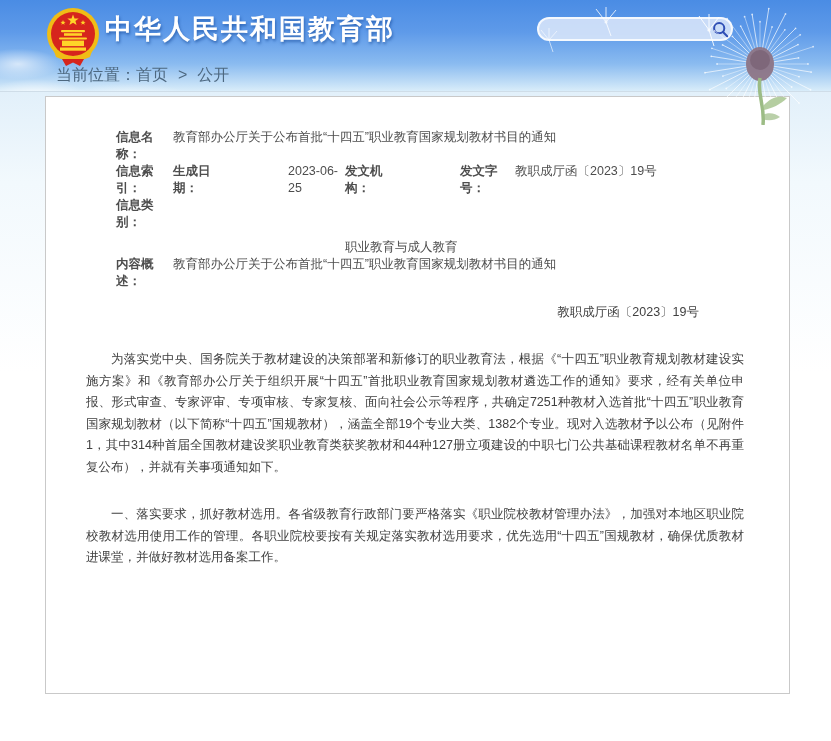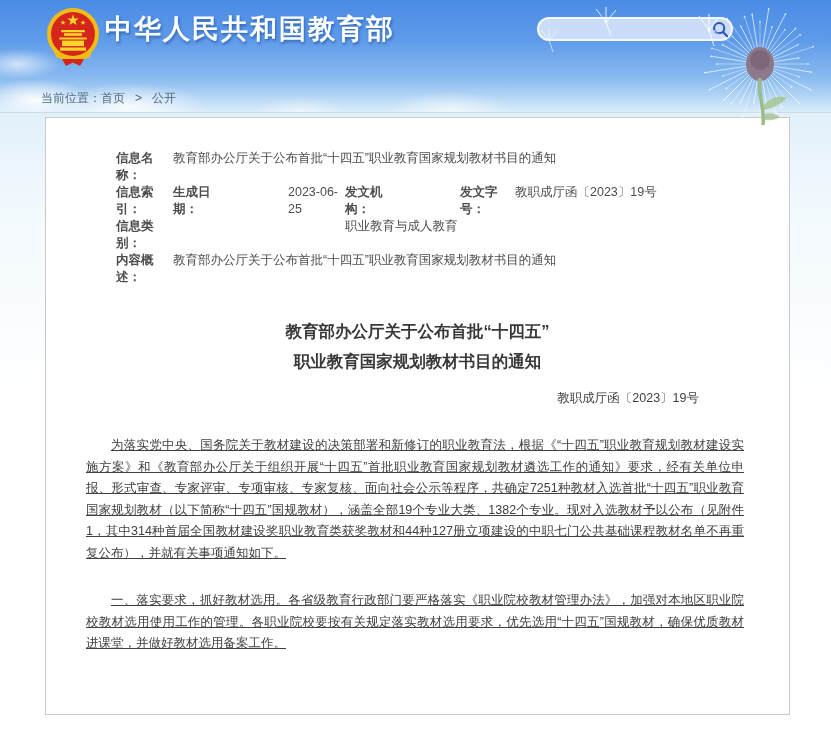--- a/index.html
+++ b/index.html
@@ -1,21 +1,21 @@
 <!DOCTYPE html>
 <html><head>
 <meta charset="utf-8">
 <style>
   * { margin:0; padding:0; box-sizing:border-box; }
   html,body { width:831px; height:741px; background:#fff; overflow:hidden;
               font-family:"Liberation Sans","DejaVu Sans",sans-serif; }
 
   
   .sky-header{
-    position:relative; width:831px; height:113px;
+    position:relative; width:831px; height:92px;
     background:
       radial-gradient(80px 30px at 35px 100px, rgba(255,255,255,.95), rgba(255,255,255,0) 70%),
       radial-gradient(110px 36px at 130px 108px, rgba(255,255,255,.85), rgba(255,255,255,0) 70%),
       radial-gradient(60px 22px at 18px 64px, rgba(255,255,255,.65), rgba(255,255,255,0) 70%),
       radial-gradient(90px 26px at 450px 110px, rgba(255,255,255,.6), rgba(255,255,255,0) 70%),
       radial-gradient(70px 22px at 300px 112px, rgba(255,255,255,.5), rgba(255,255,255,0) 70%),
       linear-gradient(180deg,#4a8ce4 0%, #5e9ae9 35%, #8abbf0 70%, #bedcf6 90%, #d9edfa 100%);
     border-bottom:1px solid #cfdde8;
   }
   .emblem{ position:absolute; left:46px; top:7px; width:54px; height:60px; }
@@ -37,21 +37,21 @@
   }
   .search-input{
     flex:1; height:18px; border:none; background:transparent; outline:none;
     padding:0 4px 0 12px; font-size:12px; color:#33507a;
   }
   .search-btn{ border:none; background:transparent; width:24px; height:22px;
     cursor:pointer; display:flex; align-items:center; justify-content:center; padding:0; }
   .dandelion{ position:absolute; right:0; top:0; width:300px; height:125px;
     pointer-events:none; }
   .breadcrumb{
-    position:absolute; left:41px; bottom:5px; font-size:12px; color:#4d6880;
+    position:absolute; left:56px; bottom:5px; font-size:16px; color:#4d6880;
   }
   .breadcrumb a{ color:#4d6880; text-decoration:none; cursor:pointer; }
   .breadcrumb .sep{ margin:0 10px; }
 
   
   .page-body{
     width:831px; height:627px;
     background:linear-gradient(180deg,#e2f0fa 0%, #f2f9fd 90px, #ffffff 280px);
     padding-top:4px;
   }
@@ -63,34 +63,34 @@
 
   
   .meta-grid{
     display:grid;
     grid-template-columns:57px 115px 57px 115px 55px 1fr;
     font-size:12.5px; line-height:17px; color:#4d4d4d;
   }
   .meta-grid .mlabel{ font-weight:bold; max-width:50px; }
   .meta-grid .mval{ word-break:break-all; padding-right:6px; }
   .meta-grid .span5{ grid-column:2 / 7; }
-  .meta-grid .span3{ grid-column:4 / 7; }
+  .meta-grid .span3{ grid-column:4 / 7;margin-top:42px; }
 
   
   .doc-title{
     margin:30px 45px 0 0; text-align:center;
     font-size:16.5px; font-weight:bold; color:#383838; line-height:30px;
   }
   .doc-number{
     margin:12px 65px 0 0; text-align:right;
     font-size:12.5px; color:#404040; line-height:21px;
   }
   .doc-body{ margin:22px 20px 0 -30px; font-size:12.5px; color:#404040;
     line-height:21.5px; text-align:justify; }
-  .doc-body p.para{ margin-top:26px; text-indent:2em;text-decoration:underline; }
+  .doc-body p.para{ margin-top:26px; text-indent:2em; }
 </style>
 </head>
 <body>
 
 <div class="sky-header">
 
   <svg class="emblem" viewBox="0 0 54 60">
     <circle cx="27" cy="27" r="26" fill="#f0bd16"></circle>
     <circle cx="27" cy="27" r="22" fill="#d6251d"></circle>
     <polygon points="27,7.5 28.5,11.5 32.7,11.6 29.4,14.1 30.6,18.1 27,15.7 23.4,18.1 24.6,14.1 21.3,11.6 25.5,11.5" fill="#ffd428"></polygon>
@@ -238,24 +238,20 @@
 
       <div class="mlabel">发文字号：</div>
       <div class="mval">教职成厅函〔2023〕19号</div>
       <div class="mlabel">信息类别：</div>
       <div class="mval span3">职业教育与成人教育</div>
 
       <div class="mlabel">内容概述：</div>
       <div class="mval span5">教育部办公厅关于公布首批“十四五”职业教育国家规划教材书目的通知</div>
     </div>
 
-    <div class="doc-title">
-      <div>教育部办公厅关于公布首批“十四五”</div>
-      <div>职业教育国家规划教材书目的通知</div>
-    </div>
 
     <div class="doc-number">教职成厅函〔2023〕19号</div>
 
     <div class="doc-body">
       <p class="para">为落实党中央、国务院关于教材建设的决策部署和新修订的职业教育法，根据《“十四五”职业教育规划教材建设实施方案》和《教育部办公厅关于组织开展“十四五”首批职业教育国家规划教材遴选工作的通知》要求，经有关单位申报、形式审查、专家评审、专项审核、专家复核、面向社会公示等程序，共确定7251种教材入选首批“十四五”职业教育国家规划教材（以下简称“十四五”国规教材），涵盖全部19个专业大类、1382个专业。现对入选教材予以公布（见附件1，其中314种首届全国教材建设奖职业教育类获奖教材和44种127册立项建设的中职七门公共基础课程教材名单不再重复公布），并就有关事项通知如下。</p>
       <p class="para">一、落实要求，抓好教材选用。各省级教育行政部门要严格落实《职业院校教材管理办法》，加强对本地区职业院校教材选用使用工作的管理。各职业院校要按有关规定落实教材选用要求，优先选用“十四五”国规教材，确保优质教材进课堂，并做好教材选用备案工作。</p>
     </div>
 
   </div>
 </div>

